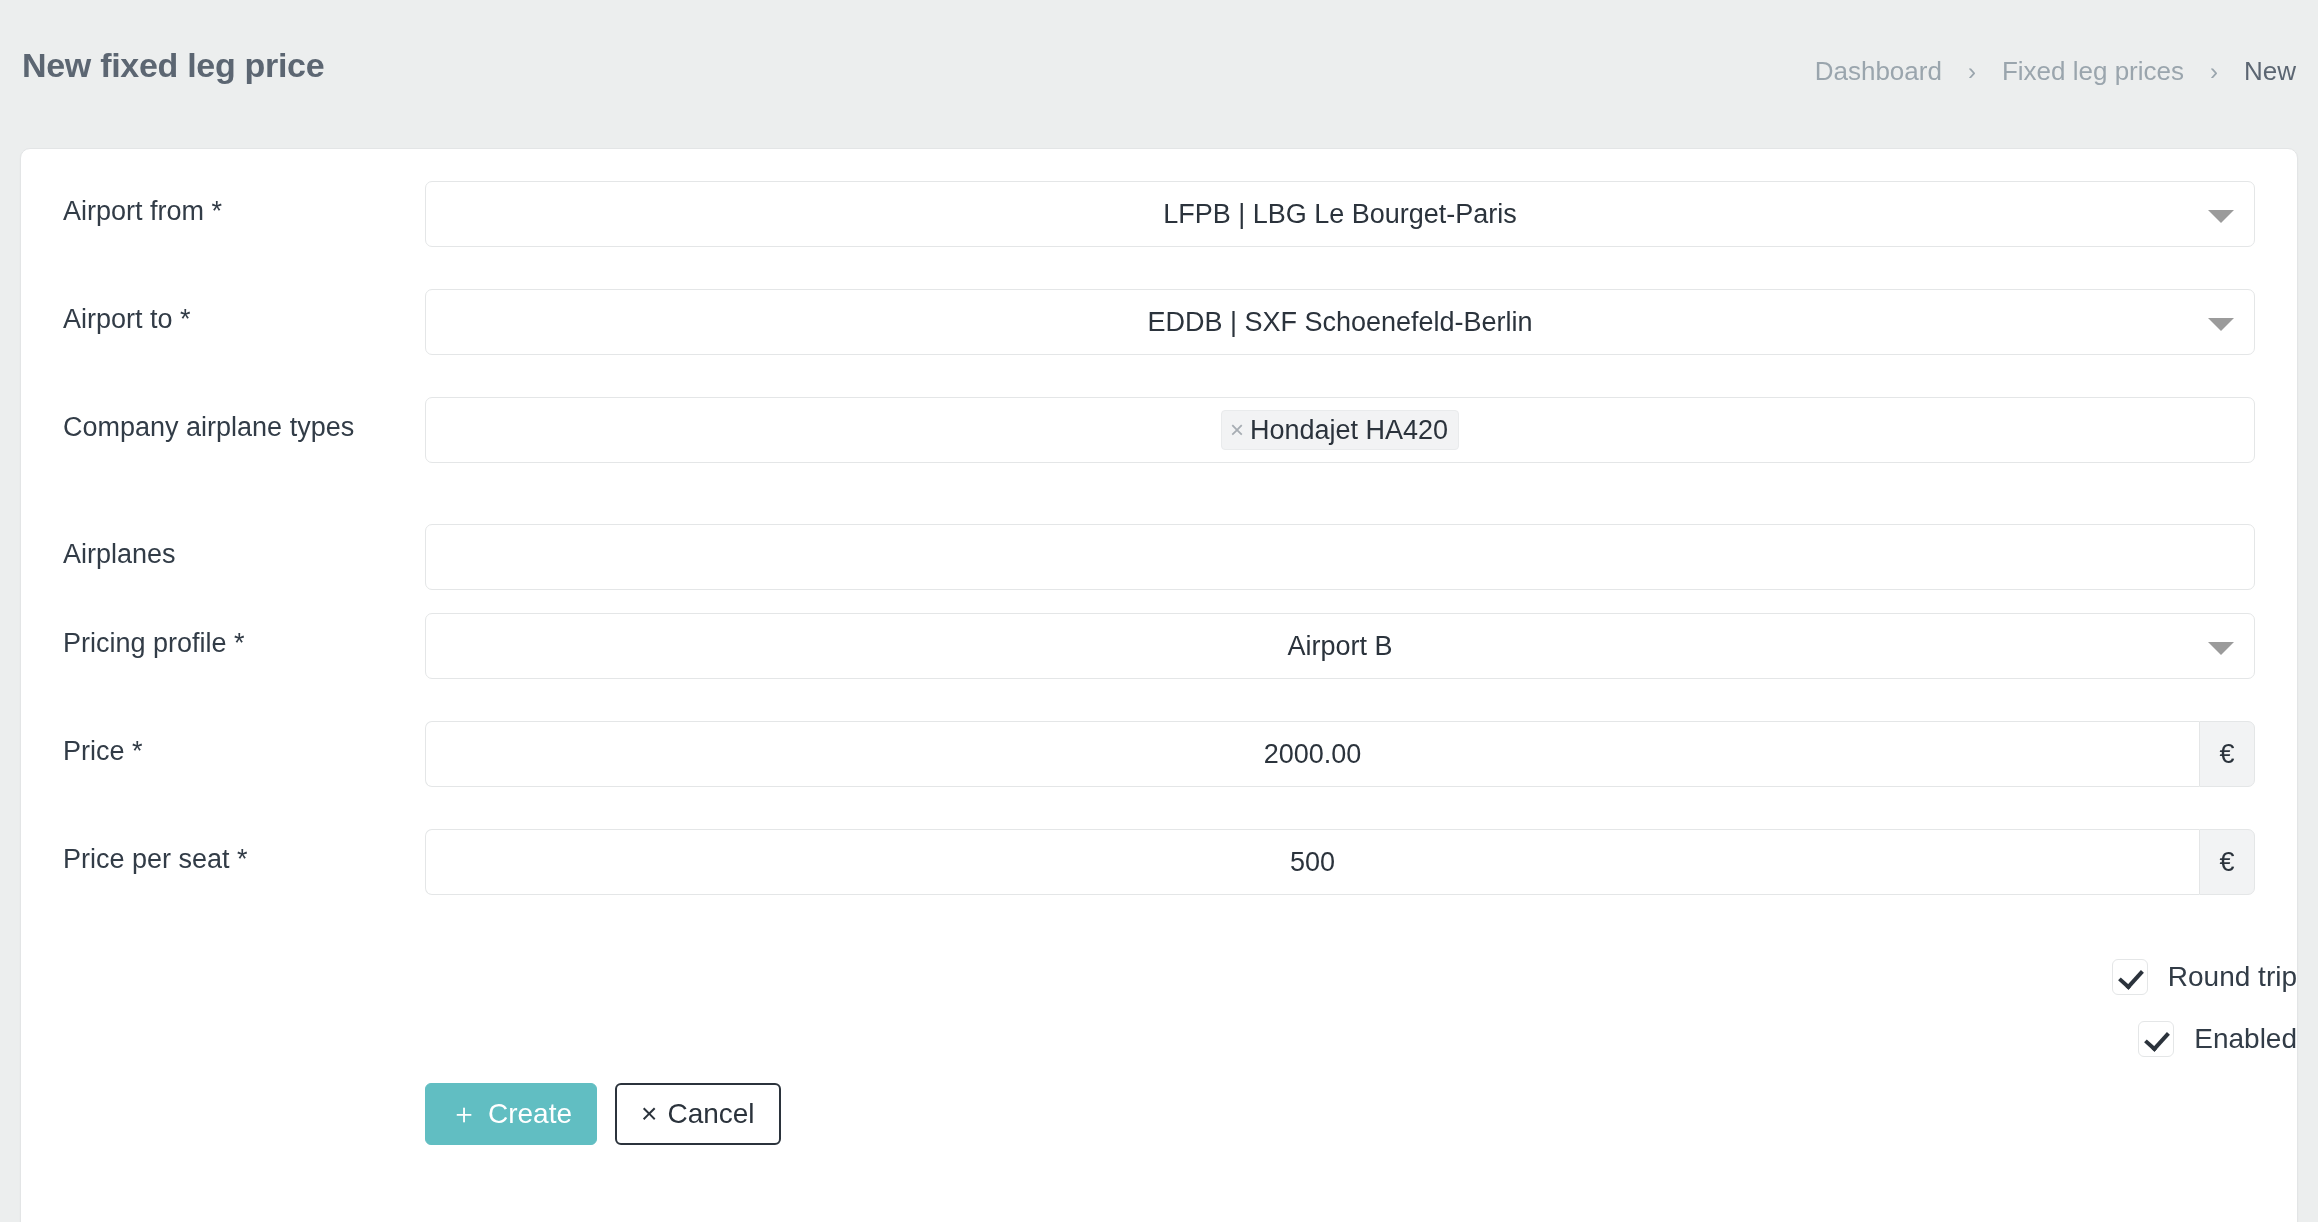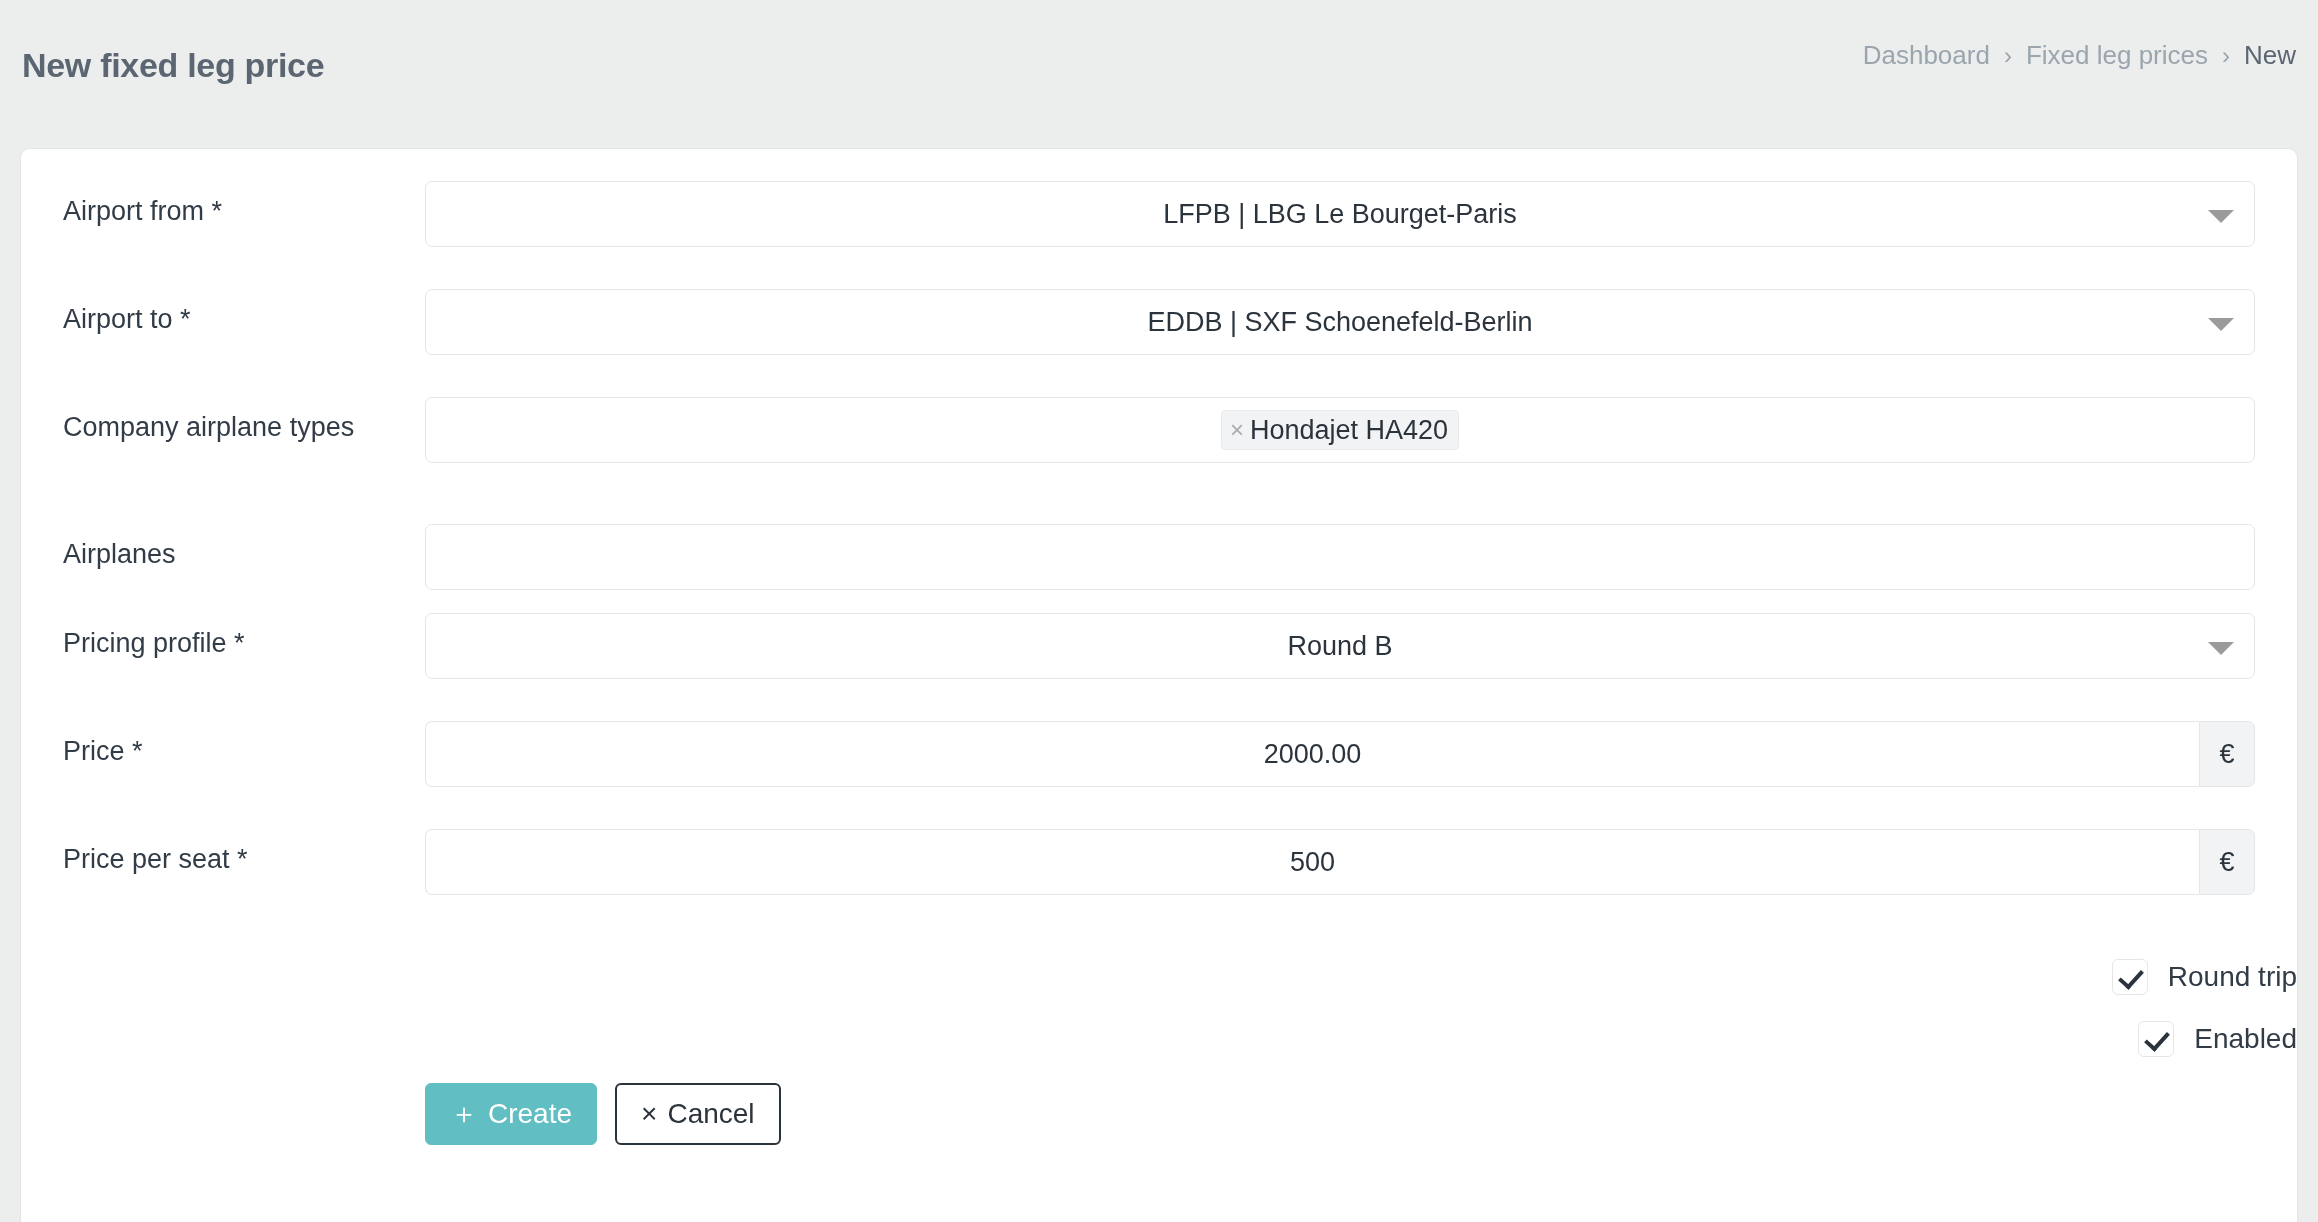--- a/index.html
+++ b/index.html
@@ -17,22 +17,22 @@
   .topbar {
     position: absolute; top: 0; left: 0; right: 0; height: 108px;
     background: #eceeee;
   }
   .page-title {
     position: absolute; left: 22px; top: 6px;
     font-size: 34px; font-weight: bold; color: #5c6672;
     letter-spacing: -0.3px;
   }
   .breadcrumb {
-    position: absolute; right: 22px; top: 0;
-    display: flex; align-items: center; gap: 0;
+    position: absolute; right: 22px; top: 16px;
+    display: flex; align-items: center; gap: 12px;
     font-size: 26px; color: #9aa5ad;
   }
   .crumb { color: #9aa5ad; text-decoration: none; white-space: nowrap; }
   .crumb.current { color: #5c6672; }
   .crumb-sep {
     color: #9aa5ad; font-size: 24px; padding: 0 14px;
     display: inline-block; line-height: 1;
   }
 
   
@@ -211,21 +211,21 @@
           <div class="input tags">
             <span class="value"></span>
           </div>
         </div>
       </div>
 
       <div class="row" style="top:464px;">
         <div class="row-label">Pricing profile *</div>
         <div class="row-field">
           <div class="input">
-            <span class="value">Round B</span>
+            <span class="value">Airport B</span>
             <span class="select-arrow"></span>
           </div>
         </div>
       </div>
 
       <div class="row" style="top:572px;">
         <div class="row-label">Price *</div>
         <div class="row-field">
           <div class="input-group">
             <div class="input">

